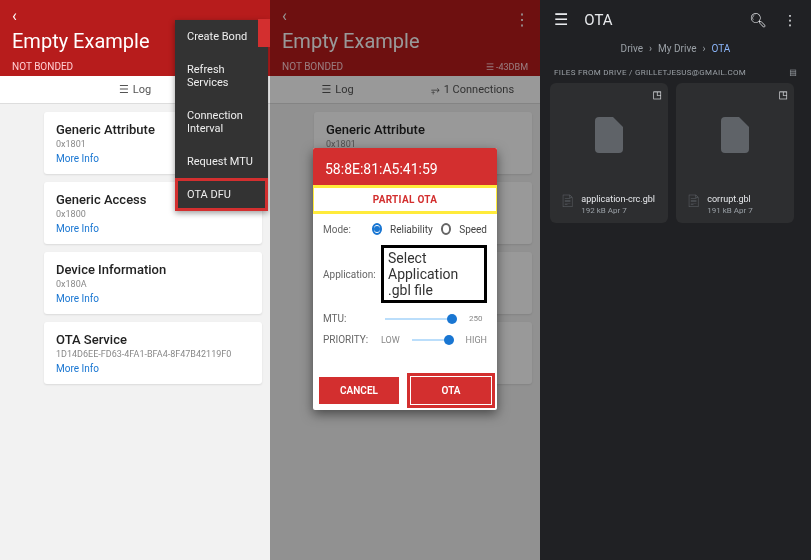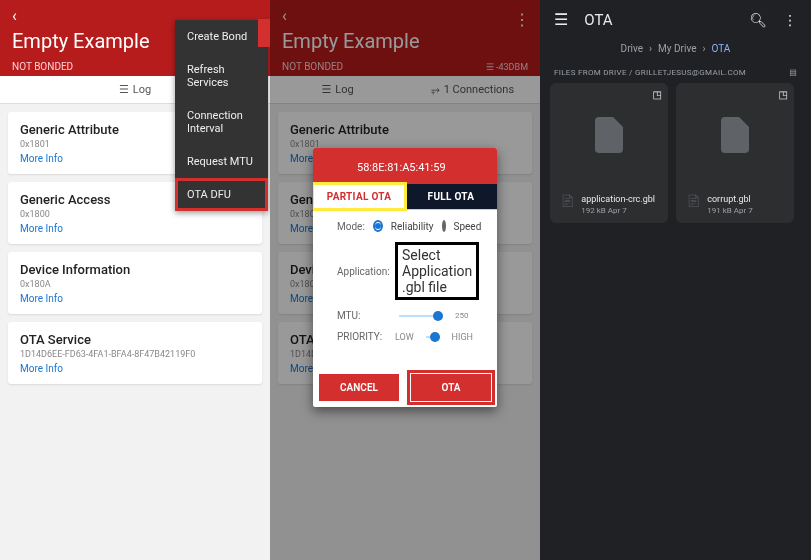--- a/index.html
+++ b/index.html
@@ -10,42 +10,42 @@
 .p3 { width: 271px; background: #202124; color: #e8eaed; }
 
 
 .topbar { background: #b71c1c; color: #fff; padding: 6px 12px 0 12px; position: relative; }
 .back-arrow { font-size: 16px; color: #fff; }
 .title { font-size: 20px; font-weight: 400; padding: 4px 0 8px 0; }
 .notbonded { font-size: 10px; color: #ffcdd2; text-transform: uppercase; padding-bottom: 4px; display: flex; justify-content: space-between; }
 .wifi { font-size: 9px; color: #ffcdd2; display: flex; align-items: center; gap: 2px; }
 .tabbar { background: #fff; border-bottom: 1px solid #ddd; display: flex; height: 28px; align-items: center; font-size: 11px; color: #555; }
 .tab { flex: 1; text-align: center; display: flex; align-items: center; justify-content: center; gap: 4px; }
-.svc-list { padding: 8px; display: flex; flex-direction: column; gap: 8px; }
+.svc-list { padding: 8px; display: flex; flex-direction: column; gap: 8px; margin-left: 36px; }
 .svc-card { background: #fff; border-radius: 3px; padding: 10px 12px; box-shadow: 0 1px 2px rgba(0,0,0,0.1); }
 .svc-name { font-size: 13px; font-weight: 500; color: #222; }
 .svc-uuid { font-size: 9px; color: #888; margin-top: 2px; }
 .svc-more { font-size: 10px; color: #1976d2; margin-top: 4px; }
 
 
 .menu { position: absolute; top: 20px; right: 2px; width: 93px; background: #333; color: #eee; z-index: 10; box-shadow: 0 2px 6px rgba(0,0,0,0.4); }
 .menu-item { padding: 10px 12px; font-size: 11px; }
 .menu-item.hl { outline: 3px solid #d32f2f; outline-offset: -3px; }
 .red-marker { position: absolute; top: 19px; right: 0; width: 12px; height: 28px; background: #d32f2f; z-index: 11; }
 
 
 .overlay { position: absolute; inset: 0; background: rgba(0,0,0,0.4); }
 .dialog { position: absolute; left: 50%; top: 148px; transform: translateX(-50%); width: 184px; background: #fff; border-radius: 2px; box-shadow: 0 4px 12px rgba(0,0,0,0.5); z-index: 20; overflow: hidden; }
 .dlg-header { background: #d32f2f; color: #fff; padding: 10px 12px; font-size: 11px; }
-.dlg-mac { font-size: 11px; margin-top: 3px; margin-left: 32px; }
+.dlg-mac { font-size: 14px; margin-top: 3px; }
 .dlg-tabs { display: flex; border-bottom: 1px solid #ccc; background: #0f172a; }
 .dlg-tabbtn { flex: 1; text-align: center; padding: 7px 0; font-size: 10px; font-weight: 700; color: #fff; letter-spacing: 0.3px; }
 .dlg-tabbtn.active { background: #fff; color: #d32f2f; }
 .hl-yellow { outline: 3px solid #ffeb3b; outline-offset: -1px; }
-.dlg-body { padding: 10px 24px; font-size: 10px; color: #444; }
+.dlg-body { padding: 10px 10px; font-size: 10px; color: #444; }
 .dlg-row { display: flex; align-items: center; gap: 8px; margin-bottom: 10px; }
 .dlg-label { width: 50px; color: #666; font-size: 10px; }
 .radio { width: 12px; height: 12px; border: 2px solid #666; border-radius: 50%; display: inline-flex; align-items: center; justify-content: center; }
 .radio.sel { border-color: #1976d2; }
 .radio.sel::after { content: ""; width: 6px; height: 6px; background: #1976d2; border-radius: 50%; }
 .select-file { border: 3px solid #000000; font-size: 14px; padding: 2px 4px; color: #333; }
 .slider-row { font-size: 9px; color: #888; align-items: center; }
 .slider { flex: 1; height: 2px; background: #bbdefb; position: relative; margin: 0 4px; }
 .slider::after { content: ""; position: absolute; right: 0; top: -4px; width: 10px; height: 10px; background: #1976d2; border-radius: 50%; }
 .slider-val { font-size: 8px; color: #888; width: 18px; }
@@ -163,21 +163,20 @@
       <div class="svc-more">More</div>
     </div>
   </div>
   <div class="overlay"></div>
   <div class="dialog">
     <div class="dlg-header">
       <div class="dlg-mac">58:8E:81:A5:41:59</div>
     </div>
     <div class="dlg-tabs">
       <div class="dlg-tabbtn active hl-yellow">PARTIAL OTA</div>
-      <div class="dlg-tabbtn">FULL OTA</div>
     </div>
     <div class="dlg-body">
       <div class="dlg-row">
         <span class="dlg-label">Mode:</span>
         <span class="radio sel"></span>
         <span>Reliability</span>
         <span class="radio"></span>
         <span>Speed</span>
       </div>
       <div class="dlg-row">

